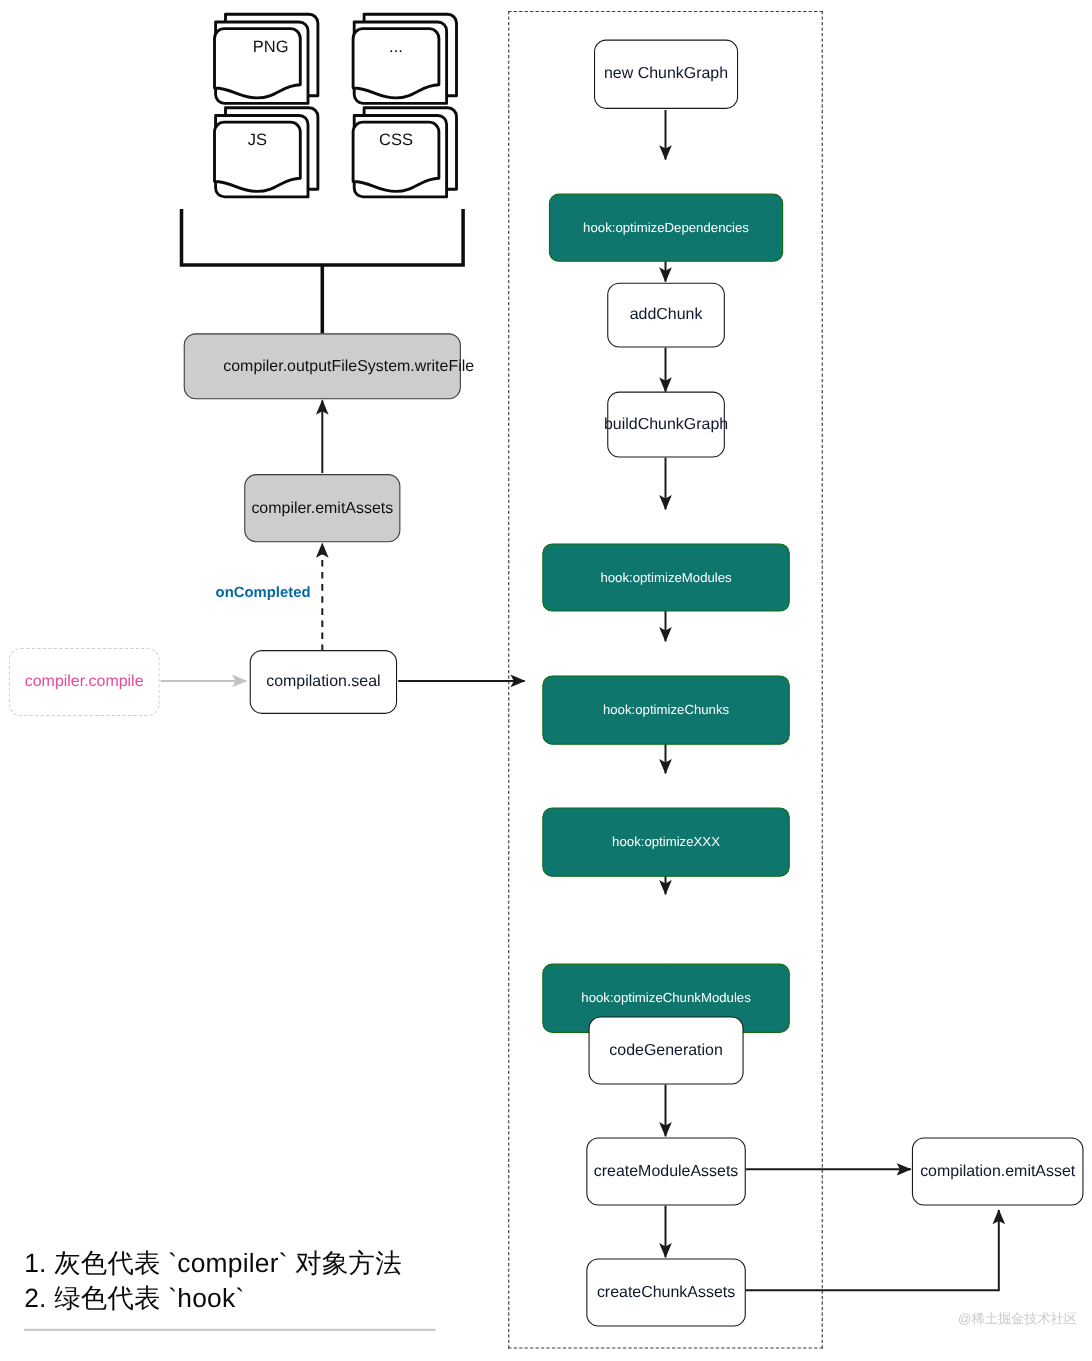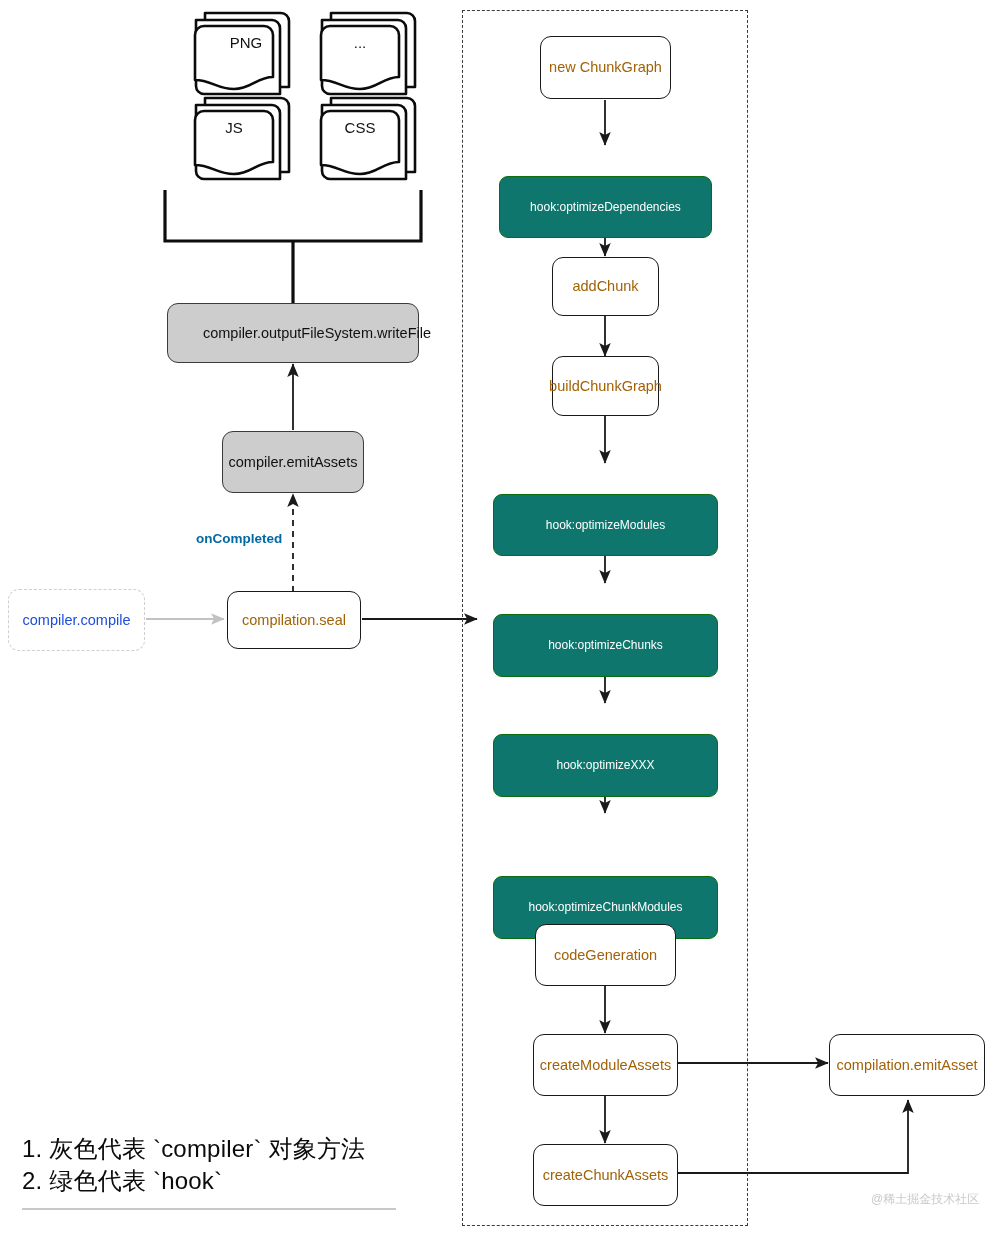--- a/index.html
+++ b/index.html
@@ -3,24 +3,24 @@
 <meta charset="utf-8">
 <style>
   html,body{margin:0;padding:0;background:#ffffff;}
   body{
     width:993px;height:1237px;position:relative;overflow:hidden;
     font-family:"Liberation Sans","DejaVu Sans",sans-serif;
     color:#000;
   }
   #canvas{position:absolute;left:0;top:0;width:993px;height:1237px;}
   .node{position:absolute;box-sizing:border-box;display:flex;align-items:center;justify-content:center;text-align:center;line-height:1.25;}
-  .node-white{background:#ffffff;border:1.6px solid #1a1a1a;border-radius:11px;color:#a16207;font-size:14.5px;}
+  .node-white{background:#ffffff;border:1.6px solid #1a1a1a;border-radius:11px;color:#0f172a;font-size:14.5px;}
   .node-green{background:#0f766e;border:1px solid #0d6b10;border-radius:9px;color:#ffffff;font-size:12px;margin-top:30px;}
   .node-gray{background:#cdcdcd;border:1.6px solid #3b3b3b;border-radius:11px;color:#111;font-size:14.5px;}
-  .node-ghost{background:#ffffff;border:1.5px dashed #cfcfcf;border-radius:11px;color:#1d4ed8;font-size:14.5px;}
+  .node-ghost{background:#ffffff;border:1.5px dashed #cfcfcf;border-radius:11px;color:#ec4899;font-size:14.5px;}
   .dashed-region{position:absolute;box-sizing:border-box;border:1.6px dashed #3a3a3a;background:transparent;}
   .doc-label{position:absolute;font-size:15px;color:#111;text-align:center;width:100%;}
   .legend{position:absolute;font-size:24px;line-height:1.32;color:#0b0b0b;letter-spacing:.2px;font-family:"Liberation Sans","DejaVu Sans",sans-serif;}
   .legend-rule{position:absolute;height:2px;background:#c9c9c9;}
   .watermark{position:absolute;font-size:12px;color:#c9c9c9;white-space:nowrap;}
   svg.lines{position:absolute;left:0;top:0;width:993px;height:1237px;pointer-events:none;}
 </style>
 </head>
 <body>
 

